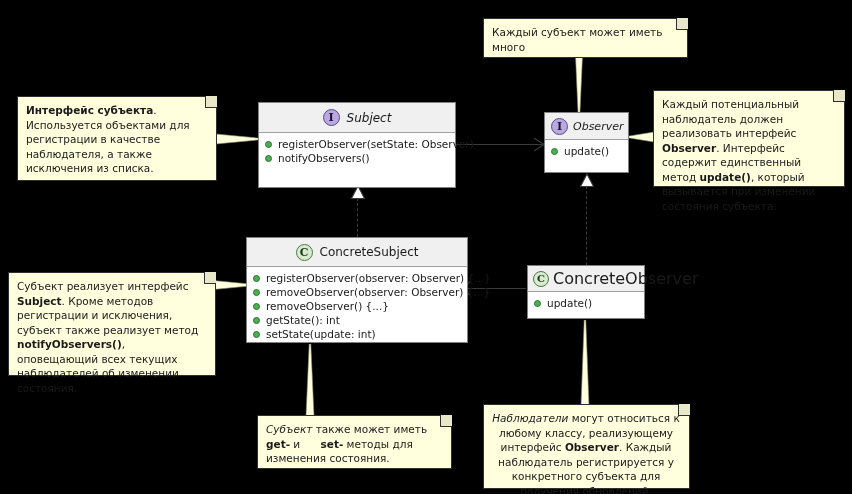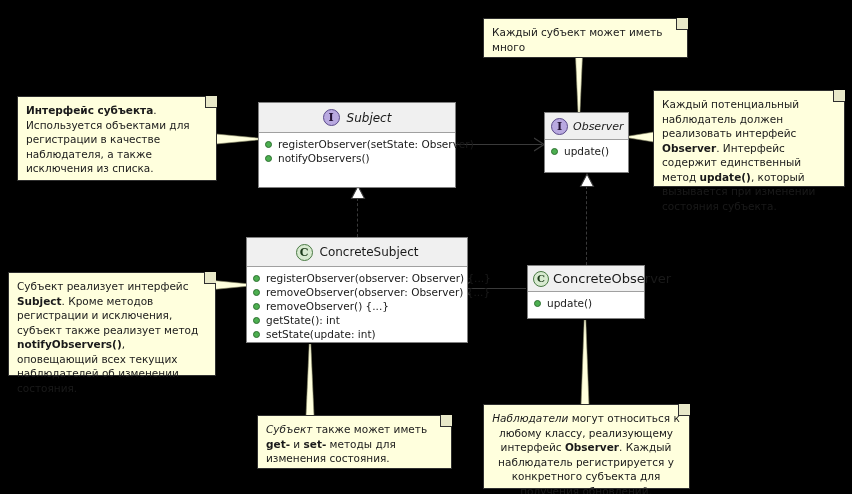--- a/index.html
+++ b/index.html
@@ -247,21 +247,21 @@
       <div class="member">
         <span class="vis-dot"></span>
         <span>setState(update: int)</span>
       </div>
     </div>
   </div>
 
   <div class="uml-box" style="left:527px; top:265px; width:118px; height:54px;">
     <div class="uml-header left" style="height:26px; gap:4px; padding-left:5px;">
       <span class="stereo-circle cls" style="width:16px;height:16px;font-size:10px;">C</span>
-      <span class="uml-title" style="font-size:13px;">ConcreteObserver</span>
+      <span class="uml-title" style="font-size:16px;">ConcreteObserver</span>
     </div>
     <div class="uml-members">
       <div class="member">
         <span class="vis-dot"></span>
         <span>update()</span>
       </div>
     </div>
   </div>
 
   <div class="note" style="left:483px; top:18px; width:205px; height:40px;">
@@ -279,21 +279,21 @@
     <span style="font-weight:bold;">Интерфейс субъекта</span><span>. Используется объектами для регистрации в качестве наблюдателя, а также исключения из списка.</span>
   </div>
 
   <div class="note" style="left:8px; top:240px; width:208px; height:104px;margin-top:32px;">
     <div class="fold"></div>
     <span>Субъект реализует интерфейс </span><span style="font-weight:bold;">Subject</span><span>. Кроме методов регистрации и исключения, субъект также реализует метод </span><span style="font-weight:bold;">notifyObservers()</span><span>, оповещающий всех текущих наблюдателей об изменении состояния.</span>
   </div>
 
   <div class="note" style="left:257px; top:415px; width:195px; height:54px;">
     <div class="fold"></div>
-    <span style="font-style:italic;">Субъект</span><span> также может иметь </span><span style="font-weight:bold;">get-</span><span> и </span><span style="font-weight:bold;">set-</span><span> методы для изменения состояния.</span>
+    <span style="font-style:italic;">Субъект</span><span> также может иметь </span><span style="font-weight:bold;">get-</span><span> и </span><span style="font-weight:bold;margin-left:17px;">set-</span><span> методы для изменения состояния.</span>
   </div>
 
   <div class="note" style="left:483px; top:404px; width:207px; height:85px;text-align:center;">
     <div class="fold"></div>
     <span style="font-style:italic;">Наблюдатели</span><span> могут относиться к любому классу, реализующему интерфейс </span><span style="font-weight:bold;">Observer</span><span>. Каждый наблюдатель регистрируется у конкретного субъекта для получения обновлений.</span>
   </div>
 
 </div>
 
 </body></html>

